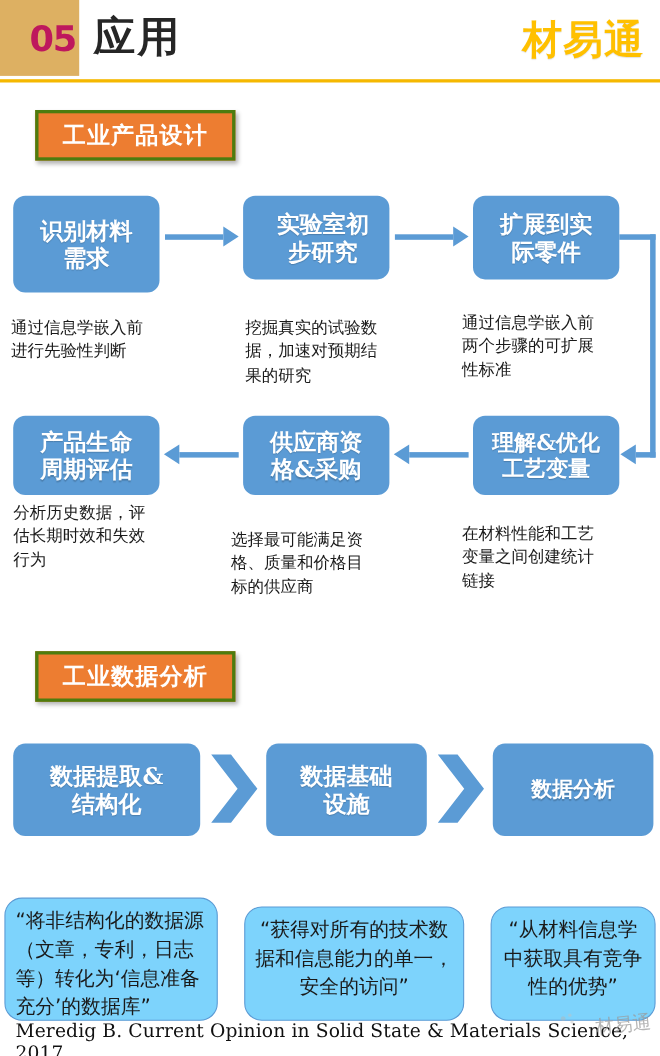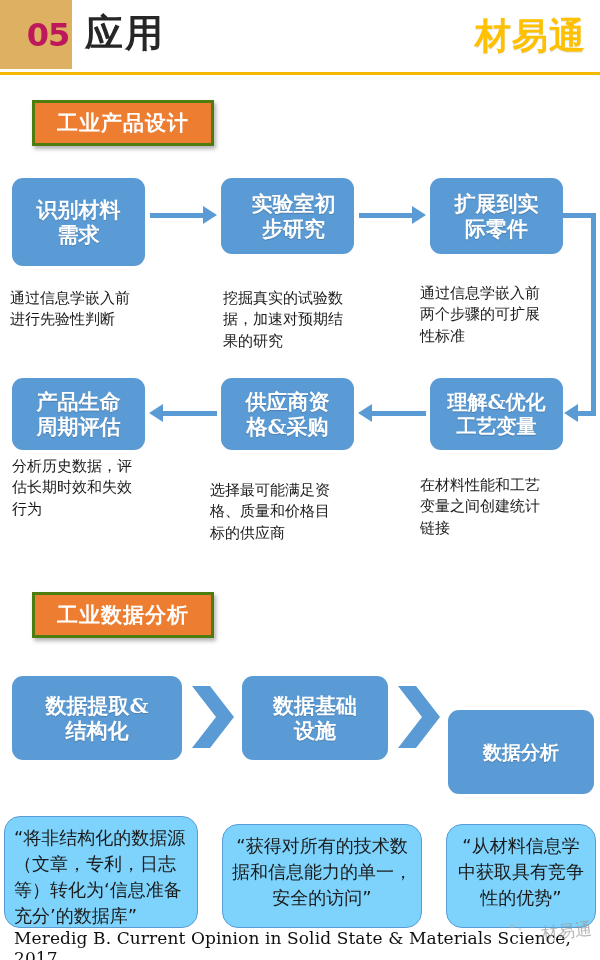--- a/index.html
+++ b/index.html
@@ -201,21 +201,21 @@
 链接</div>
 
   <div class="banner" id="banner-data">工业数据分析</div>
 
   <div class="pbox" style="left:12px;top:676px;width:170px;height:84px;white-space:pre-line;">数据提取&amp;
 结构化</div>
 
   <div class="pbox" style="left:242px;top:676px;width:146px;height:84px;white-space:pre-line;">数据基础
 设施</div>
 
-  <div class="pbox" style="left:448px;top:676px;width:146px;height:84px;white-space:pre-line;font-size:19px;margin-top:34px;">数据分析</div>
+  <div class="pbox" style="left:448px;top:676px;width:146px;height:84px;white-space:pre-line;font-size:19px;">数据分析</div>
 
   <svg class="chev" viewBox="0 0 46 66" style="left:190px;top:684px;">
     <polygon points="2,2 26,33 2,64 20,64 44,33 20,2" fill="#5B9BD5"></polygon>
   </svg>
   <svg class="chev" viewBox="0 0 46 66" style="left:396px;top:684px;">
     <polygon points="2,2 26,33 2,64 20,64 44,33 20,2" fill="#5B9BD5"></polygon>
   </svg>
 
   <div class="quote" id="quote-1">“将非结构化的数据源（文章，专利，日志等）转化为‘信息准备充分’的数据库”</div>
   <div class="quote" id="quote-2">“获得对所有的技术数据和信息能力的单一，安全的访问”</div>

